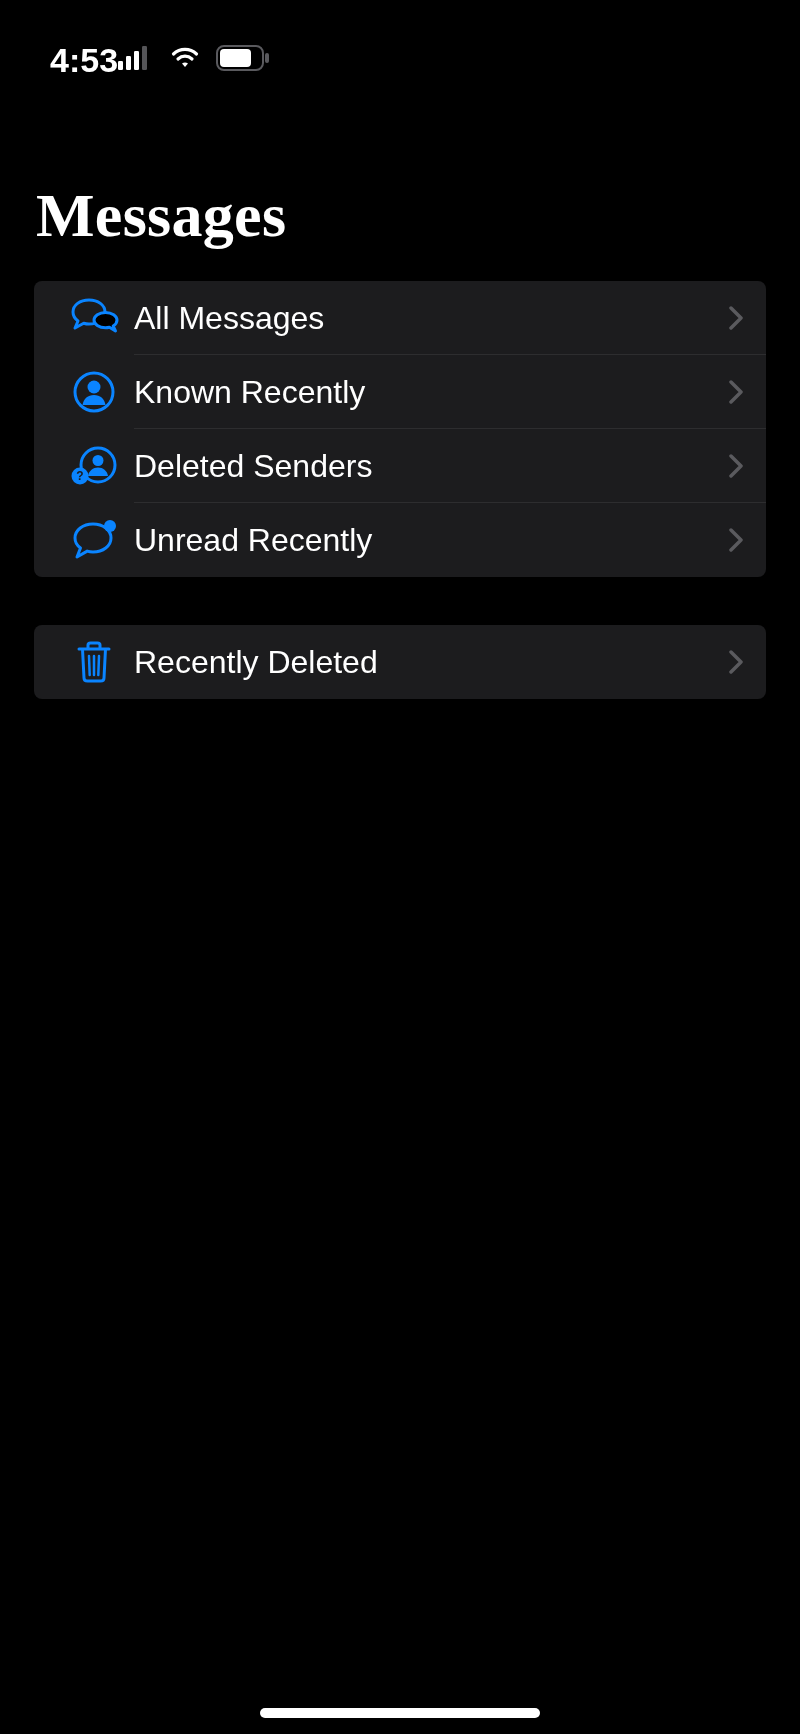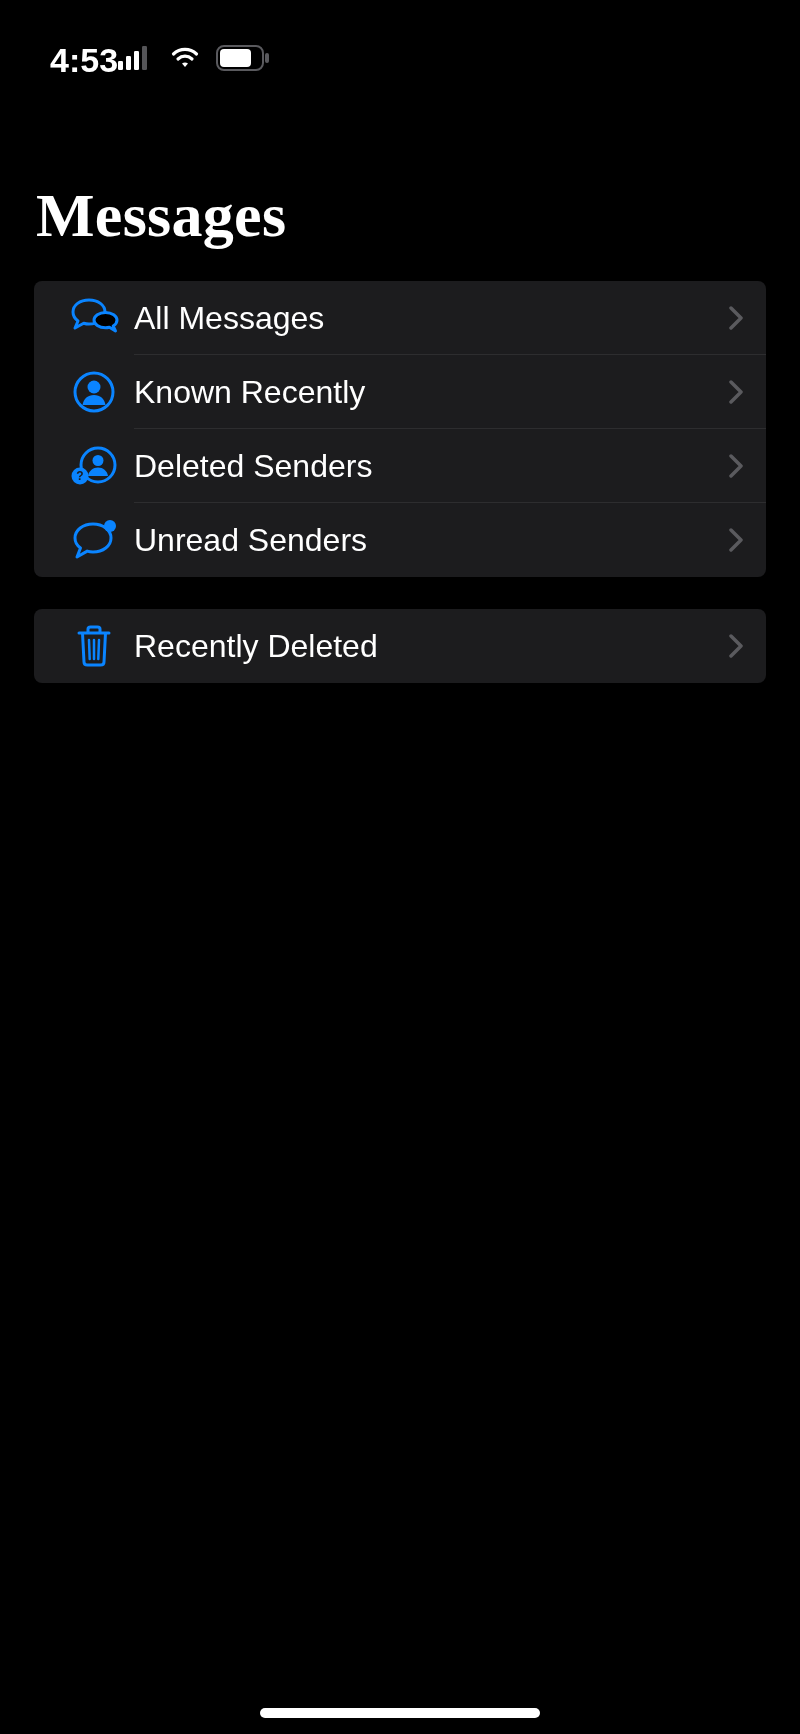--- a/index.html
+++ b/index.html
@@ -40,21 +40,21 @@
       letter-spacing: 0.3px;
       font-family: Liberation Serif, serif;
     }
     .list-group {
       margin: 0 34px;
       background: #1c1c1e;
       border-radius: 8px;
       overflow: hidden;
     }
     .list-group + .list-group {
-      margin-top: 32px;
+      margin-top: 48px;
     }
     .list-row {
       display: flex;
       align-items: center;
       height: 74px;
       padding: 0 20px 0 20px;
       cursor: pointer;
       position: relative;
     }
     .list-row:not(:last-child)::after {
@@ -185,21 +185,21 @@
     </div>
   </div>
 
   <div class="list-row">
     <div class="row-icon">
       <svg width="48" height="42" viewBox="0 0 48 42">
         <path d="M5 19 C5 11 13 5 23 5 C33 5 41 11 41 19 C41 27 33 33 23 33 C21 33 19 32.7 17.2 32.1 L7 38 L10.5 29 C7 26.5 5 23 5 19 Z" fill="none" stroke="#0a84ff" stroke-width="3" stroke-linejoin="round"></path>
         <circle cx="40" cy="7" r="6" fill="#0a84ff"></circle>
       </svg>
     </div>
-    <div class="row-label">Unread Senders</div>
+    <div class="row-label">Unread Recently</div>
     <div class="chevron">
       <svg width="14" height="24" viewBox="0 0 14 24">
           <path d="M2 2 L12 12 L2 22" stroke-width="3.5" fill="none" stroke-linecap="round" stroke-linejoin="round"></path>
         </svg>
     </div>
   </div>
 
 </div>
 
 <div class="list-group">

